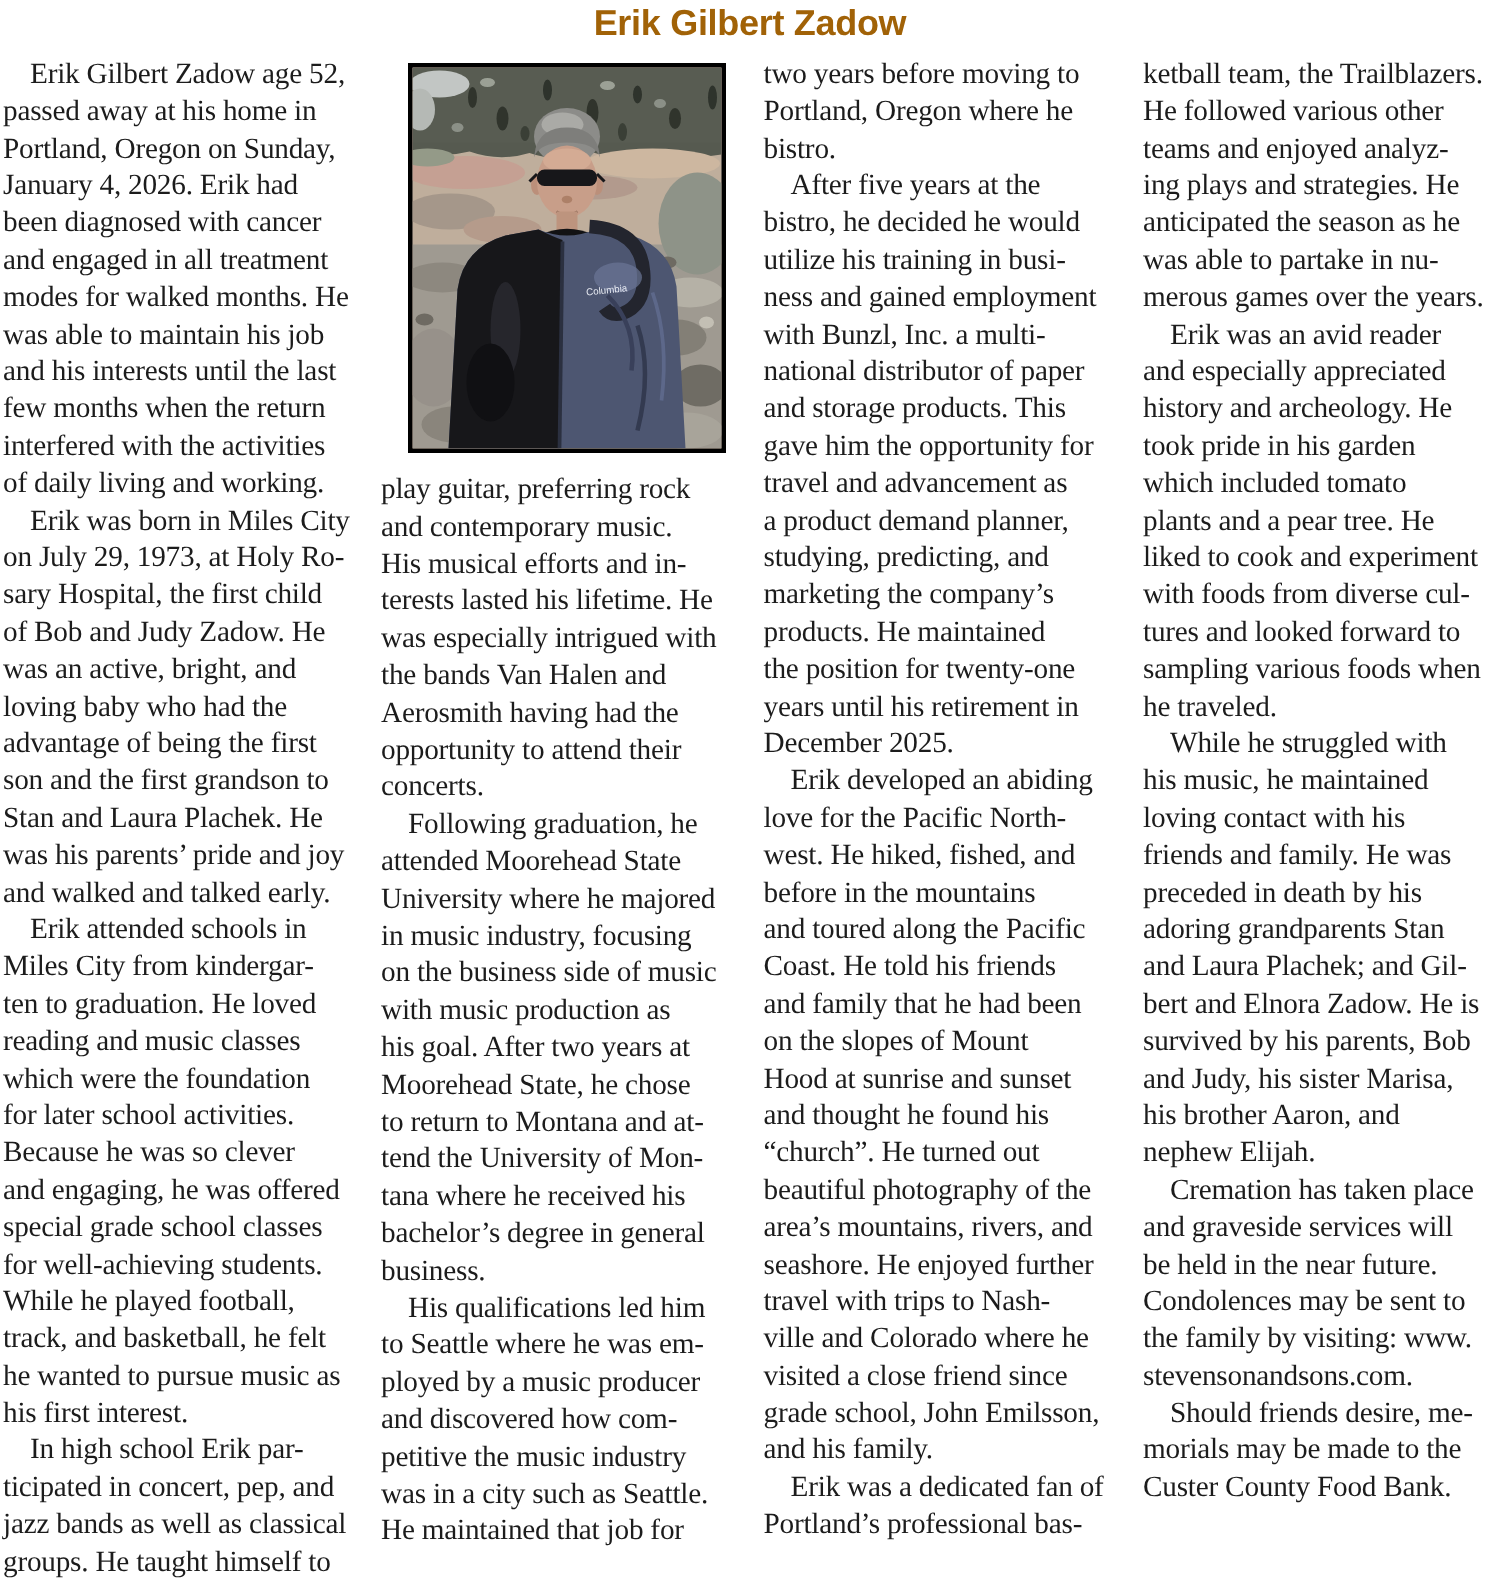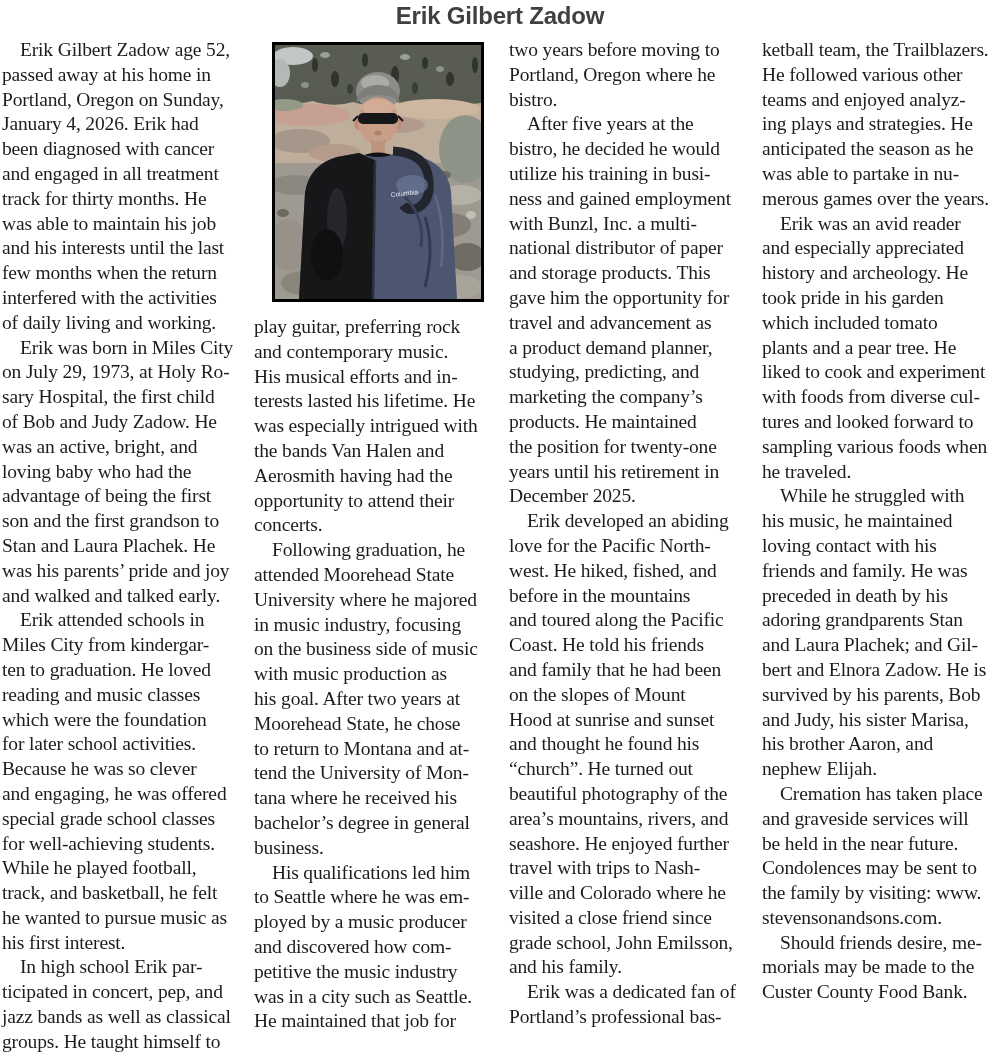--- a/index.html
+++ b/index.html
@@ -3,21 +3,21 @@
 <meta charset="utf-8">
 <style>
   html,body { margin:0; padding:0; background:#ffffff; }
   .page {
     position:relative; width:1000px; height:1057px; background:#ffffff;
     font-family:"Liberation Serif", serif; color:#1c1c1c; overflow:hidden;
   }
   .title {
     position:absolute; top:0; left:0; width:100%; margin:0;
     text-align:center; font-family:"Liberation Sans", sans-serif;
-    font-weight:700; font-size:24px; line-height:32px; color:#404040;
+    font-weight:700; font-size:24px; line-height:32px; color:#a16207;
     letter-spacing:-0.2px;
   }
   .col { position:absolute; top:38px; }
   .col-1 { left:2px;   width:247px; }
   .col-2 { left:254px; width:247px; }
   .col-3 { left:509px; width:245px; }
   .col-4 { left:762px; width:238px; }
   .line {
     font-size:19.5px; line-height:24.8px; white-space:nowrap;
     letter-spacing:-0.15px;
@@ -35,21 +35,21 @@
 <div class="page">
   <h1 class="title">Erik Gilbert Zadow</h1>
 
   <div class="col col-1">
       <div class="line indent">Erik Gilbert Zadow age 52,</div>
       <div class="line">passed away at his home in</div>
       <div class="line">Portland, Oregon on Sunday,</div>
       <div class="line">January 4, 2026. Erik had</div>
       <div class="line">been diagnosed with cancer</div>
       <div class="line">and engaged in all treatment</div>
-      <div class="line">track for thirty months. He</div>
+      <div class="line">modes for walked months. He</div>
       <div class="line">was able to maintain his job</div>
       <div class="line">and his interests until the last</div>
       <div class="line">few months when the return</div>
       <div class="line">interfered with the activities</div>
       <div class="line">of daily living and working.</div>
       <div class="line indent">Erik was born in Miles City</div>
       <div class="line">on July 29, 1973, at Holy Ro-</div>
       <div class="line">sary Hospital, the first child</div>
       <div class="line">of Bob and Judy Zadow. He</div>
       <div class="line">was an active, bright, and</div>

